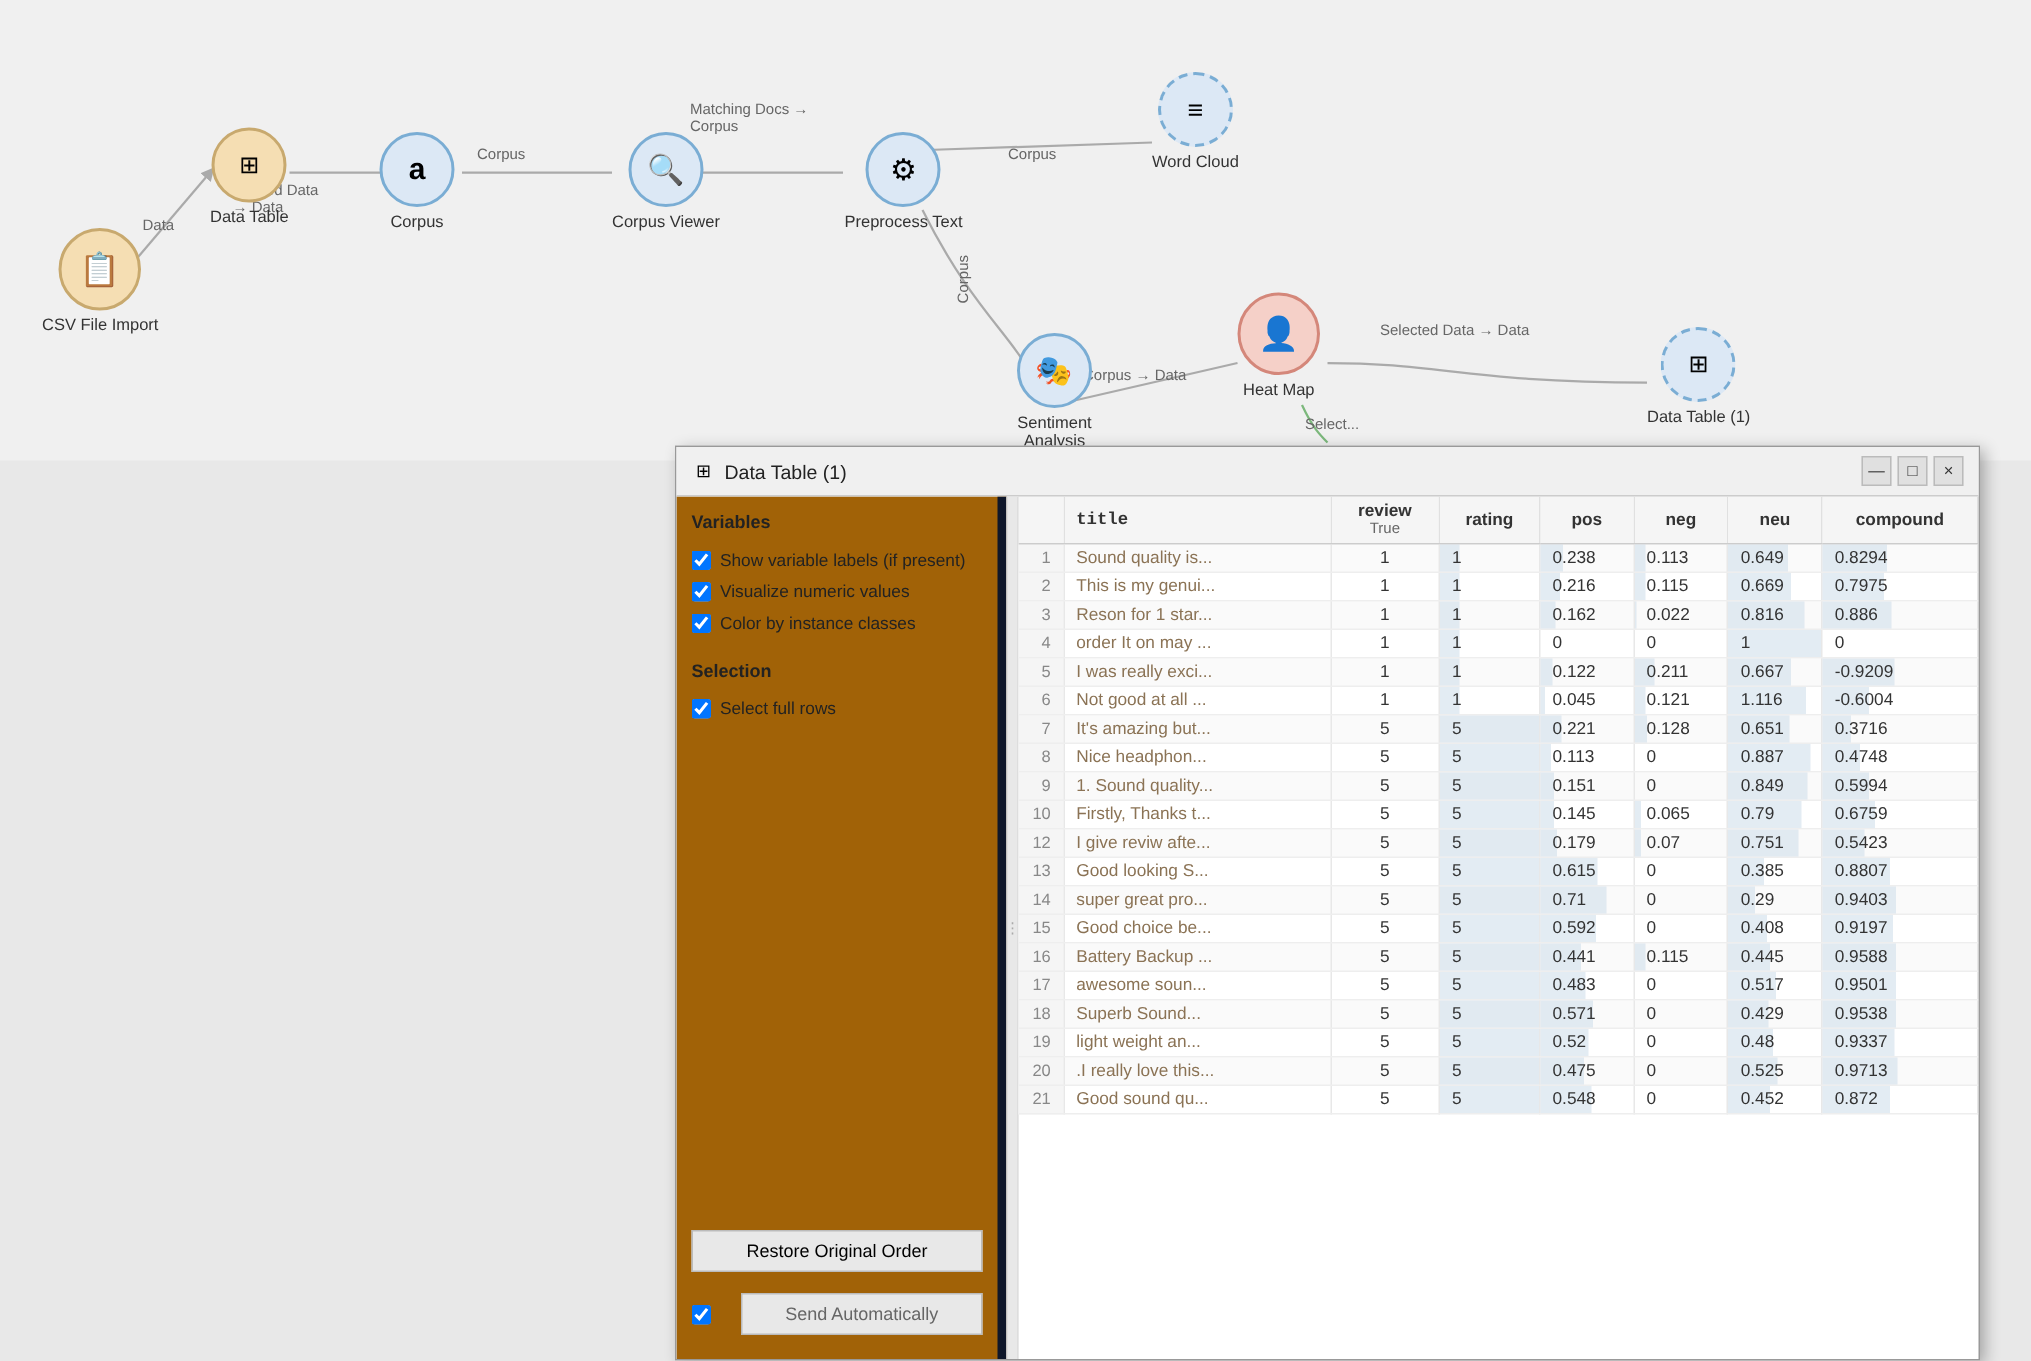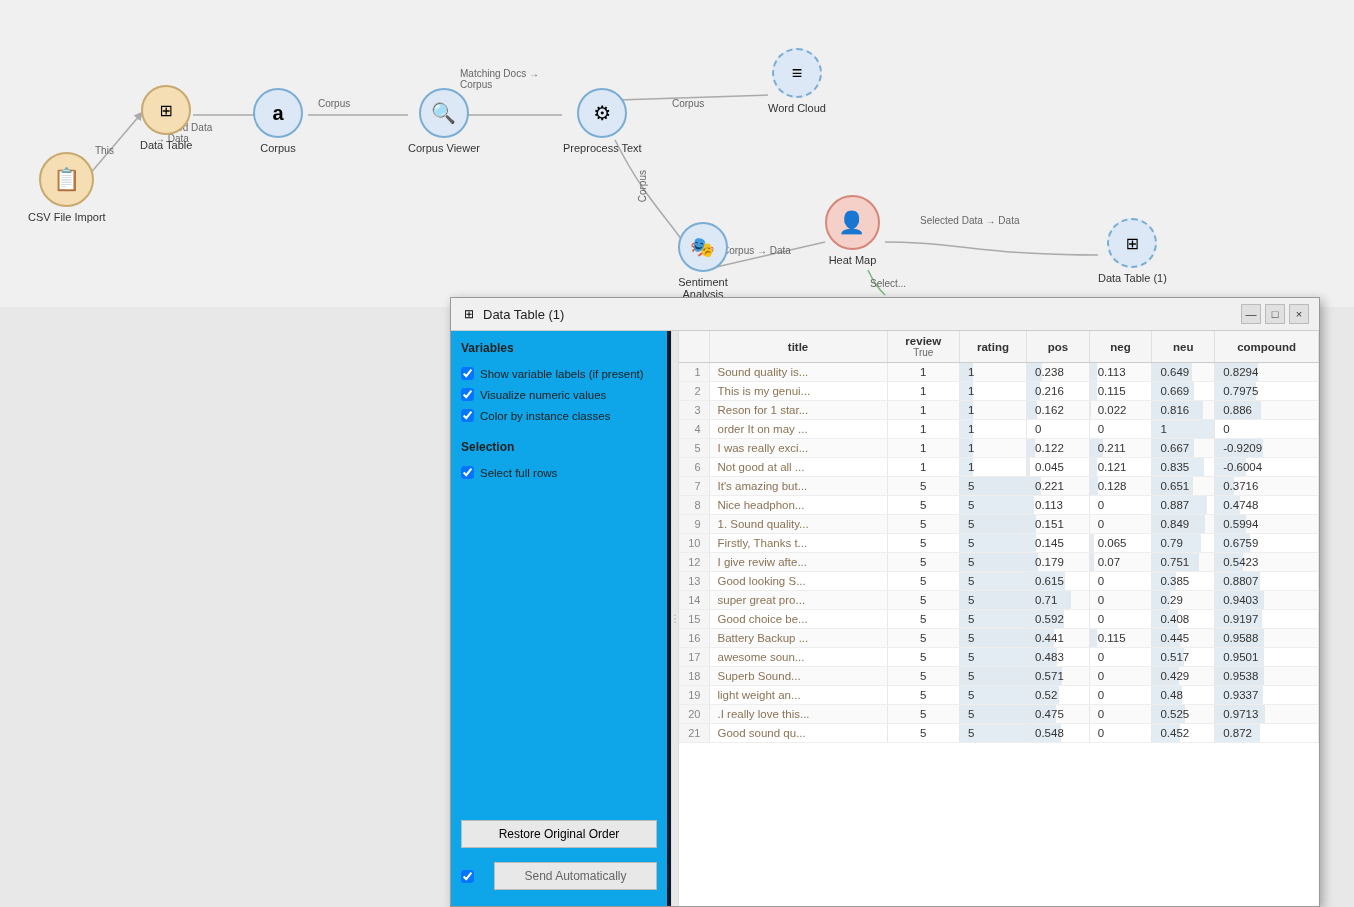--- a/index.html
+++ b/index.html
@@ -117,22 +117,22 @@
     #window-body {
       display: flex;
       flex: 1;
       overflow: hidden;
     }
 
     
     #left-panel {
       width: 220px;
       min-width: 220px;
-      background: #0ea5e9;
-      border-right: 4px solid #0f172a;
+      background: #a16207;
+      border-right: 6px solid #0f172a;
       padding: 10px;
       display: flex;
       flex-direction: column;
       gap: 8px;
     }
     .section-label {
       font-size: 12px;
       font-weight: 600;
       color: #222;
       margin-bottom: 4px;
@@ -212,21 +212,22 @@
       padding: 4px 8px;
       text-align: center;
       font-weight: 600;
       color: #333;
       position: sticky;
       top: 0;
       z-index: 2;
       white-space: nowrap;
     }
     thead th.col-title {
-      text-align: center;
+      text-align: left;
+      font-family: Liberation Mono, monospace;
     }
     .sub-header {
       font-size: 10px;
       color: #666;
       font-weight: normal;
     }
     tbody tr:nth-child(even) { background: #fff; }
     tbody tr:nth-child(odd) { background: #fafafa; }
     tbody td {
       border-bottom: 1px solid #eee;
@@ -307,21 +308,21 @@
     <path d="M885,242 C960,242 980,255 1098,255" stroke="#aaa" stroke-width="1.5" fill="none"></path>
 
     <path d="M868,270 C875,285 880,290 885,295" stroke="#7cb87c" stroke-width="1.5" fill="none"></path>
     <defs>
       <marker id="arrow" markerWidth="6" markerHeight="6" refX="3" refY="3" orient="auto">
         <path d="M0,0 L6,3 L0,6 Z" fill="#aaa"></path>
       </marker>
     </defs>
   </svg>
 
-  <div class="conn-label" style="left:95px;top:145px;">This</div>
+  <div class="conn-label" style="left:95px;top:145px;">Data</div>
   <div class="conn-label" style="left:155px;top:75px;margin-top:47px;">Filtered Data<br>→ Data</div>
   <div class="conn-label" style="left:318px;top:98px;">Corpus</div>
   <div class="conn-label" style="left:460px;top:68px;">Matching Docs →<br>Corpus</div>
   <div class="conn-label" style="left:672px;top:98px;">Corpus</div>
   <div class="conn-label" style="left: 637px; top: 170px; writing-mode: vertical-rl; transform: rotate(180deg);">Corpus</div>
   <div class="conn-label" style="left:722px;top:245px;">Corpus → Data</div>
   <div class="conn-label" style="left:920px;top:215px;">Selected Data → Data</div>
   <div class="conn-label" style="left:870px;top:278px;">Select...</div>
 
   <div class="node node-orange" style="left:28px;top:152px;">
@@ -491,21 +492,21 @@
                 <td class="bar-cell"><div class="bar-bg" style="width:66.7%"></div><span class="bar-val">0.667</span></td>
                 <td class="bar-cell"><div class="bar-bg" style="width:46.045%"></div><span class="bar-val">-0.9209</span></td>
               </tr>
               <tr>
                 <td class="row-num">6</td>
                 <td class="text-cell">Not good at all ...</td>
                 <td style="text-align: center;">1</td>
                 <td class="bar-cell"><div class="bar-bg" style="width:20%"></div><span class="bar-val">1</span></td>
                 <td class="bar-cell"><div class="bar-bg" style="width:4.5%"></div><span class="bar-val">0.045</span></td>
                 <td class="bar-cell"><div class="bar-bg" style="width:12.1%"></div><span class="bar-val">0.121</span></td>
-                <td class="bar-cell"><div class="bar-bg" style="width:83.5%"></div><span class="bar-val">0.835</span></td>
+                <td class="bar-cell"><div class="bar-bg" style="width:83.5%"></div><span class="bar-val">1.116</span></td>
                 <td class="bar-cell"><div class="bar-bg" style="width:30.020000000000003%"></div><span class="bar-val">-0.6004</span></td>
               </tr>
               <tr>
                 <td class="row-num">7</td>
                 <td class="text-cell">It's amazing but...</td>
                 <td style="text-align: center;">5</td>
                 <td class="bar-cell"><div class="bar-bg" style="width:100%"></div><span class="bar-val">5</span></td>
                 <td class="bar-cell"><div class="bar-bg" style="width:22.1%"></div><span class="bar-val">0.221</span></td>
                 <td class="bar-cell"><div class="bar-bg" style="width:12.8%"></div><span class="bar-val">0.128</span></td>
                 <td class="bar-cell"><div class="bar-bg" style="width:65.10000000000001%"></div><span class="bar-val">0.651</span></td>

